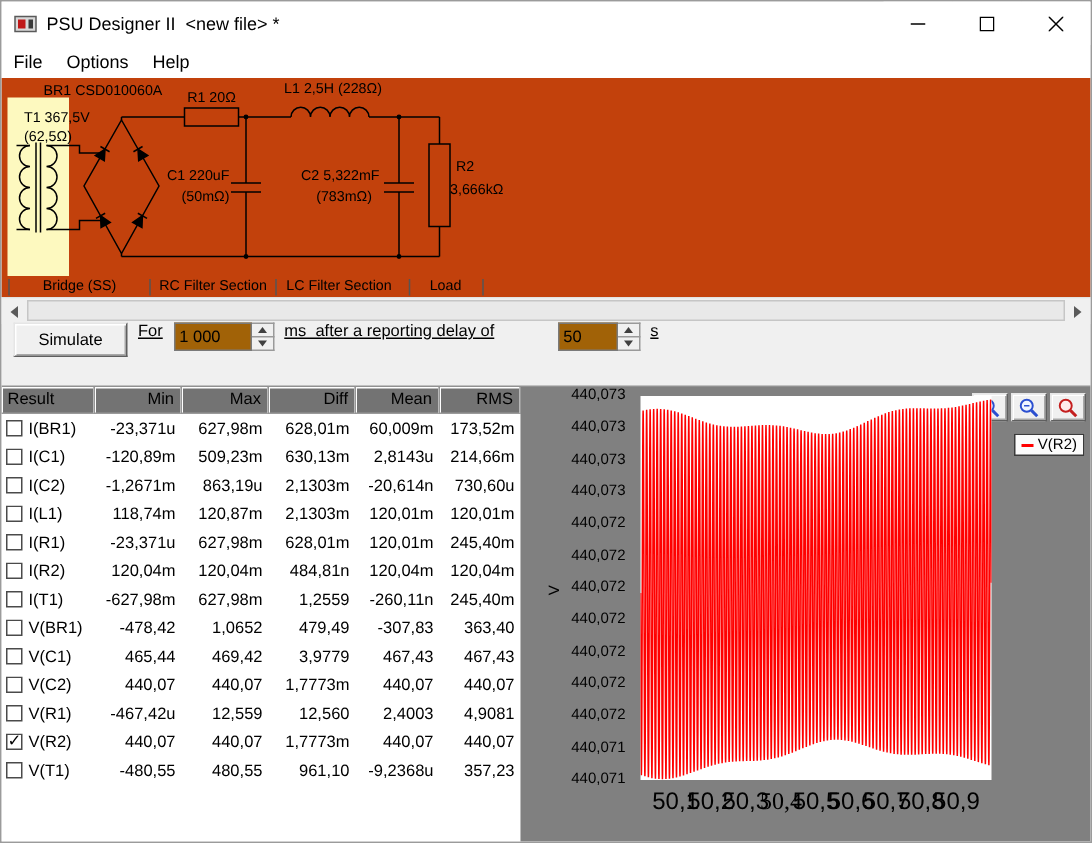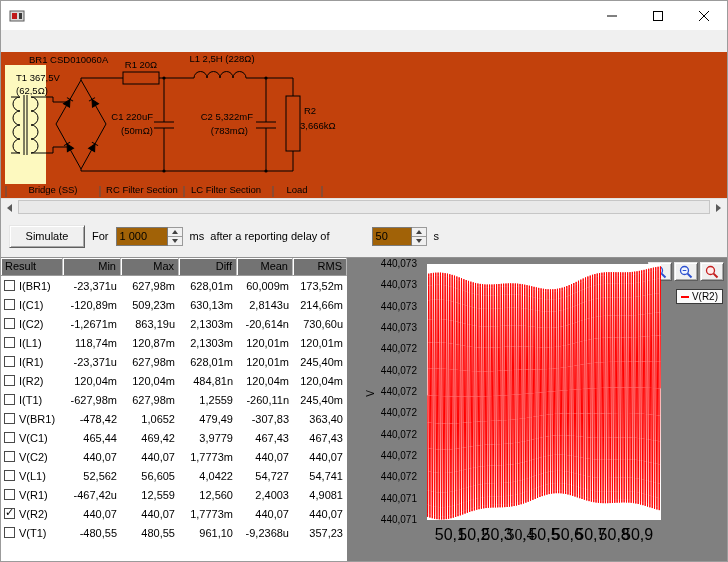--- a/index.html
+++ b/index.html
@@ -29,25 +29,25 @@
   .hscroll { position:absolute; top:197px; left:0; right:0; height:17px; background:#f0f0f0;
              display:flex; border-top:1px solid #e2e2e2; }
   .sarrow { width:17px; height:17px; display:flex; align-items:center; justify-content:center; background:#f0f0f0; }
   .strack { flex:1; position:relative; background:#f0f0f0; }
   .sthumb { position:absolute; top:1px; bottom:1px; left:0; right:0; background:#e9e9e9; border:1px solid #c6c6c6; }
   .tri-left { width:0; height:0; border-top:4px solid transparent; border-bottom:4px solid transparent; border-right:5px solid #5a5a5a; }
   .tri-right { width:0; height:0; border-top:4px solid transparent; border-bottom:4px solid transparent; border-left:5px solid #5a5a5a; }
 
   
   .controls { position:absolute; top:214px; left:0; right:0; height:42px; background:#f0f0f0;
-              display:flex; align-items:center; padding-left:8px; gap:7px; }
+              display:flex; padding-left:8px; gap:7px; }
   .simulate { width:76px; height:23px; background:#f0f0f0; font-size:11px;
               font-family:inherit; border:1px solid; border-color:#e6e6e6 #5f5f5f #5f5f5f #e6e6e6;
               box-shadow:inset 1px 1px 0 #fff, inset -1px -1px 0 #a8a8a8; }
-  .ctl-label { white-space:pre; }
+  .ctl-label { white-space:pre;text-decoration:underline; }
   .spinwrap { display:inline-flex; height:19px; }
   .numinput { height:19px; border:1px solid #7a7a7a; background:#a16207; font-size:11px;
               font-family:inherit; padding:0 3px; }
   .w52 { width:52px; } .w40 { width:40px;margin-left:35px; }
   .spinner { display:flex; flex-direction:column; width:15px; height:19px; }
   .spinbtn { flex:1; background:#f0f0f0; border:1px solid #9a9a9a; border-left:none;
              display:flex; align-items:center; justify-content:center; }
   .spinbtn.up { border-bottom:none; }
   .tri-up { width:0; height:0; border-left:3px solid transparent; border-right:3px solid transparent; border-bottom:4px solid #404040; }
   .tri-down { width:0; height:0; border-left:3px solid transparent; border-right:3px solid transparent; border-top:4px solid #404040; }
@@ -91,40 +91,46 @@
 <div class="window">
 
   <div class="titlebar">
     <span class="app-icon">
       <svg width="16" height="16" viewBox="0 0 16 16">
         <rect x="1" y="3" width="14" height="10" fill="#d9d9d9" stroke="#5a5a5a"></rect>
         <rect x="3" y="5" width="5" height="6" fill="#c01818"></rect>
         <rect x="10" y="5" width="3" height="6" fill="#3a3a3a"></rect>
       </svg>
     </span>
+    <span class="title">PSU Designer II  &lt;new file&gt; *</span>
     <div class="winbtns">
       <button class="winbtn">
         <svg width="10" height="10" viewBox="0 0 10 10">
             <line x1="0" y1="5" x2="10" y2="5" stroke="#000" stroke-width="1"></line>
           </svg>
       </button>
       <button class="winbtn">
         <svg width="10" height="10" viewBox="0 0 10 10">
             <rect x="0.5" y="0.5" width="9" height="9" fill="none" stroke="#000" stroke-width="1"></rect>
           </svg>
       </button>
       <button class="winbtn">
         <svg width="10" height="10" viewBox="0 0 10 10">
             <line x1="0" y1="0" x2="10" y2="10" stroke="#000"></line>
             <line x1="10" y1="0" x2="0" y2="10" stroke="#000"></line>
           </svg>
       </button>
     </div>
   </div>
 
+  <div class="menubar">
+    <span class="menu-item">File</span>
+    <span class="menu-item">Options</span>
+    <span class="menu-item">Help</span>
+  </div>
 
   <div class="schematic">
     <svg width="728" height="146" viewBox="0 0 728 146">
 
       <rect x="4" y="13" width="41" height="119" fill="#fdf9bf"></rect>
 
       <text x="28" y="11">BR1 CSD010060A</text>
       <text x="15" y="29">T1 367,5V</text>
       <text x="15" y="42">(62,5Ω)</text>
       <text x="140" y="16" text-anchor="middle">R1 20Ω</text>
@@ -377,31 +383,20 @@
       <span class="cb"></span>
       <span class="rname">V(C2)</span>
     </div>
     <div class="cell num">440,07</div>
     <div class="cell num">440,07</div>
     <div class="cell num">1,7773m</div>
     <div class="cell num">440,07</div>
     <div class="cell num">440,07</div>
   </div>
 
-  <div class="trow">
-    <div class="cell name-cell">
-      <span class="cb"></span>
-      <span class="rname">V(L1)</span>
-    </div>
-    <div class="cell num">52,562</div>
-    <div class="cell num">56,605</div>
-    <div class="cell num">4,0422</div>
-    <div class="cell num">54,727</div>
-    <div class="cell num">54,741</div>
-  </div>
 
   <div class="trow">
     <div class="cell name-cell">
       <span class="cb"></span>
       <span class="rname">V(R1)</span>
     </div>
     <div class="cell num">-467,42u</div>
     <div class="cell num">12,559</div>
     <div class="cell num">12,560</div>
     <div class="cell num">2,4003</div>

